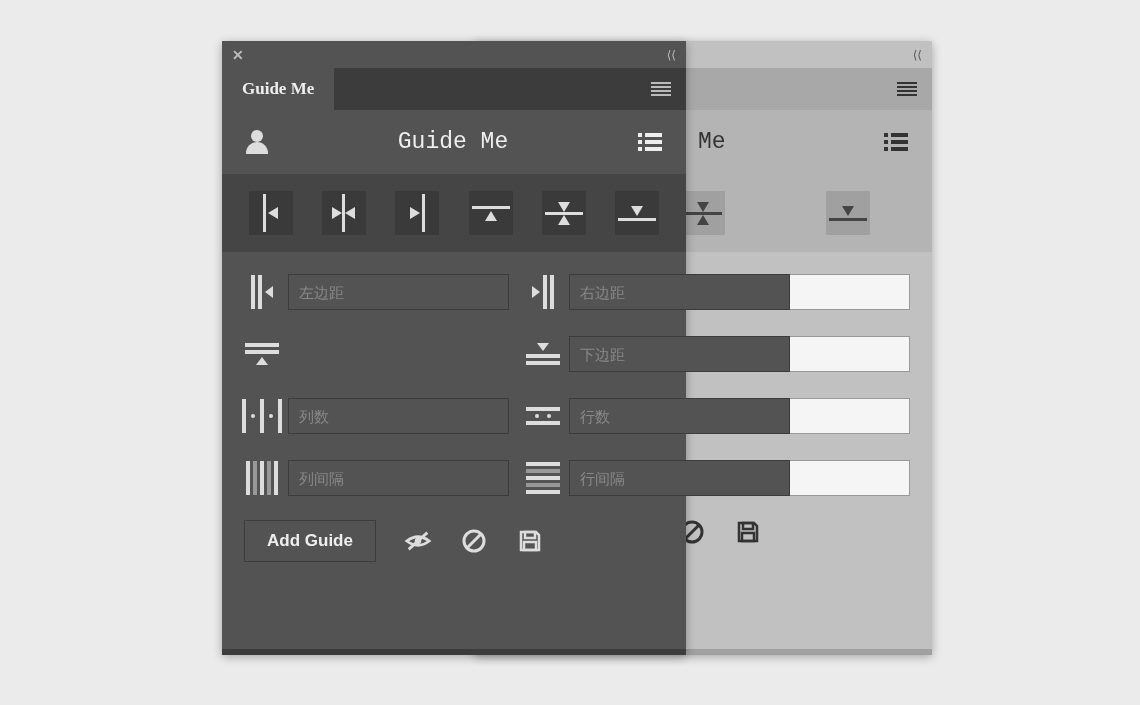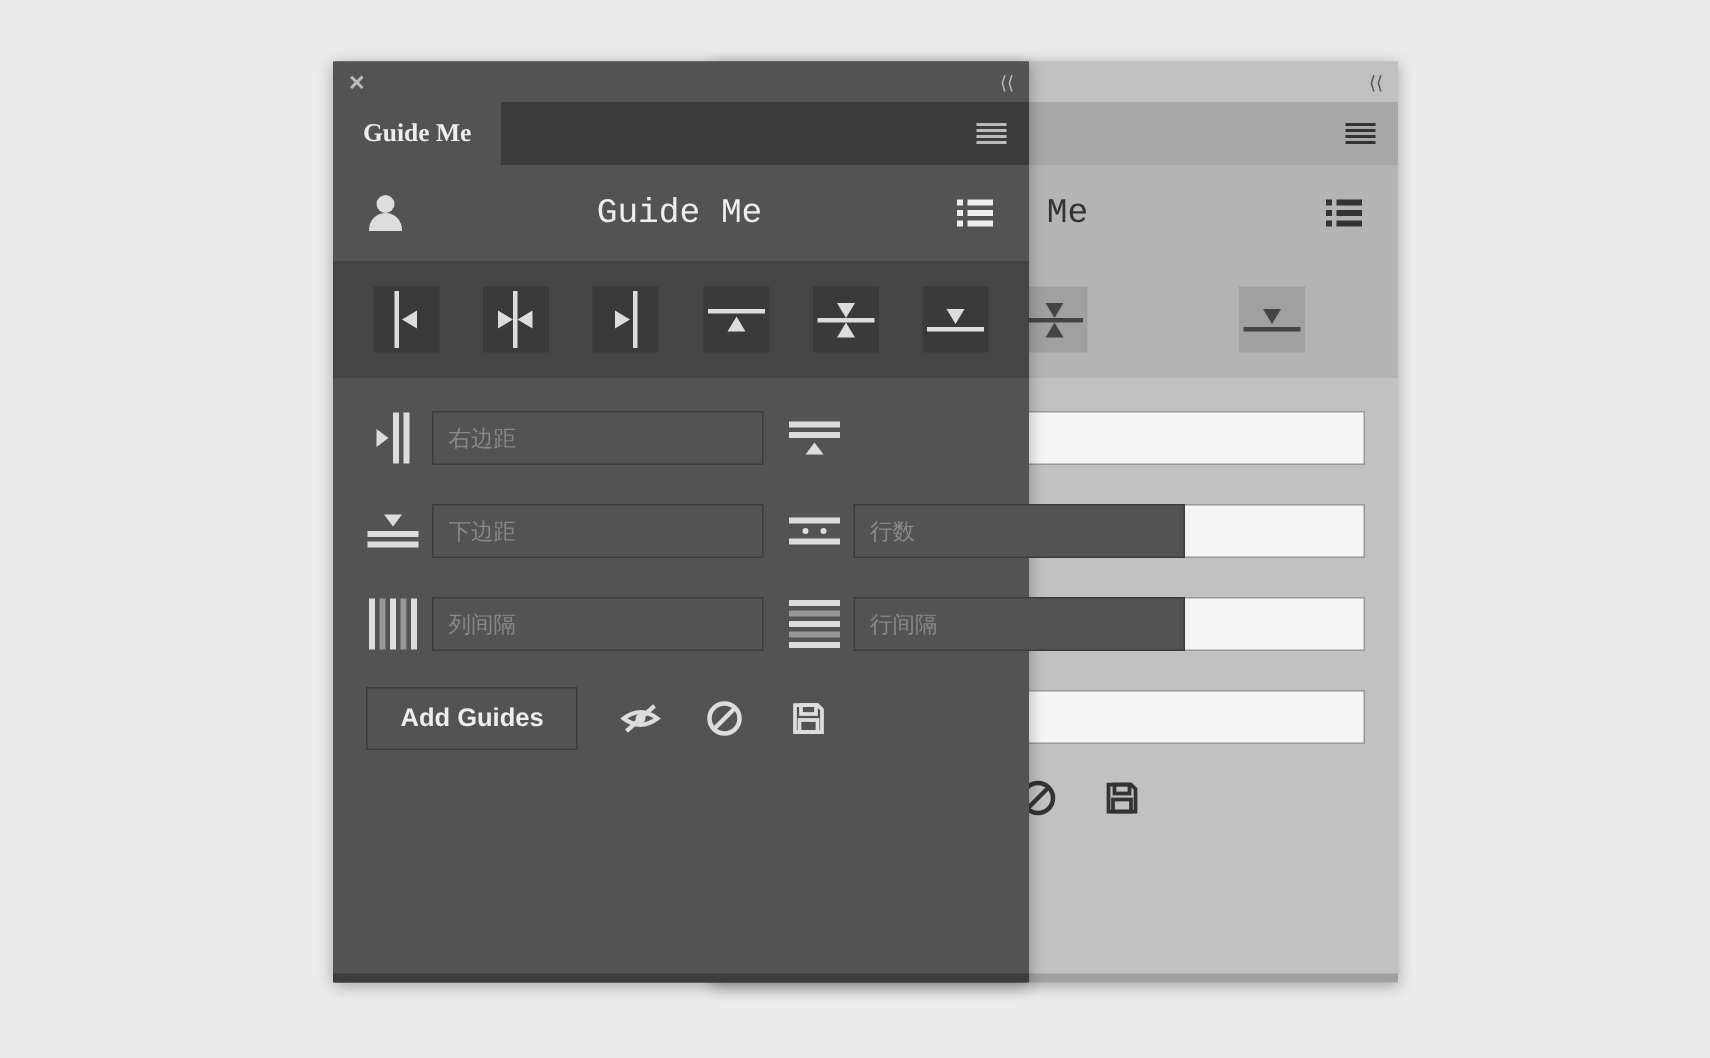--- a/index.html
+++ b/index.html
@@ -440,20 +440,30 @@
         <div class="tool-content" style="flex-direction:column">
           <div class="arrow arrow-down"></div>
           <div class="hbar" style="height:3px"></div>
         </div>
       </div>
   </div>
   <div class="fields-area">
     <div class="field">
       <div class="field-icon">
           <div class="fi-lines-v">
+            <div class="ln"></div>
+            <div class="ln"></div>
+            <div class="arrow arrow-left" style="border-right-width:8px"></div>
+          </div>
+        </div>
+      <input class="field-input" placeholder="左边距" style="">
+    </div>
+    <div class="field">
+      <div class="field-icon">
+          <div class="fi-lines-v">
             <div class="arrow arrow-right" style="border-left-width:8px"></div>
             <div class="ln"></div>
             <div class="ln"></div>
           </div>
         </div>
       <input class="field-input" placeholder="右边距" style="">
     </div>
     <div class="field">
       <div class="field-icon">
           <div class="fi-lines-h">
@@ -465,20 +475,32 @@
     </div>
     <div class="field">
       <div class="field-icon">
           <div class="fi-lines-h">
             <div class="arrow arrow-down" style="border-top-width:8px"></div>
             <div class="ln"></div>
             <div class="ln"></div>
           </div>
         </div>
       <input class="field-input" placeholder="下边距" style="">
+    </div>
+    <div class="field">
+      <div class="field-icon">
+          <div class="fi-lines-v">
+            <div class="ln"></div>
+            <div class="fi-dot"></div>
+            <div class="ln"></div>
+            <div class="fi-dot"></div>
+            <div class="ln"></div>
+          </div>
+        </div>
+      <input class="field-input" placeholder="列数" style="">
     </div>
     <div class="field">
       <div class="field-icon">
           <div class="fi-lines-h">
             <div class="ln"></div>
             <div style="display:flex;gap:4px">
               <div class="fi-dot"></div>
               <div class="fi-dot"></div>
             </div>
             <div class="ln"></div>
@@ -505,21 +527,21 @@
             <div class="ln" style="opacity:.5"></div>
             <div class="ln"></div>
             <div class="ln" style="opacity:.5"></div>
             <div class="ln"></div>
           </div>
         </div>
       <input class="field-input" placeholder="行间隔" style="">
     </div>
   </div>
   <div class="action-row">
-    <button class="add-btn">Add Guides</button>
+    <button class="add-btn">Add Guide</button>
     <div class="action-icon">
       <svg width="30" height="22" viewBox="0 0 30 22">
           <path d="M3 11 Q15 2 27 11 Q15 20 3 11 Z" fill="none" stroke="currentColor" stroke-width="3"></path>
           <circle cx="15" cy="11" r="3.5" fill="currentColor"></circle>
           <line x1="5" y1="20" x2="25" y2="2" stroke="currentColor" stroke-width="3"></line>
         </svg>
     </div>
     <div class="action-icon">
       <svg width="26" height="26" viewBox="0 0 26 26">
           <circle cx="13" cy="13" r="10" fill="none" stroke="currentColor" stroke-width="3"></circle>

